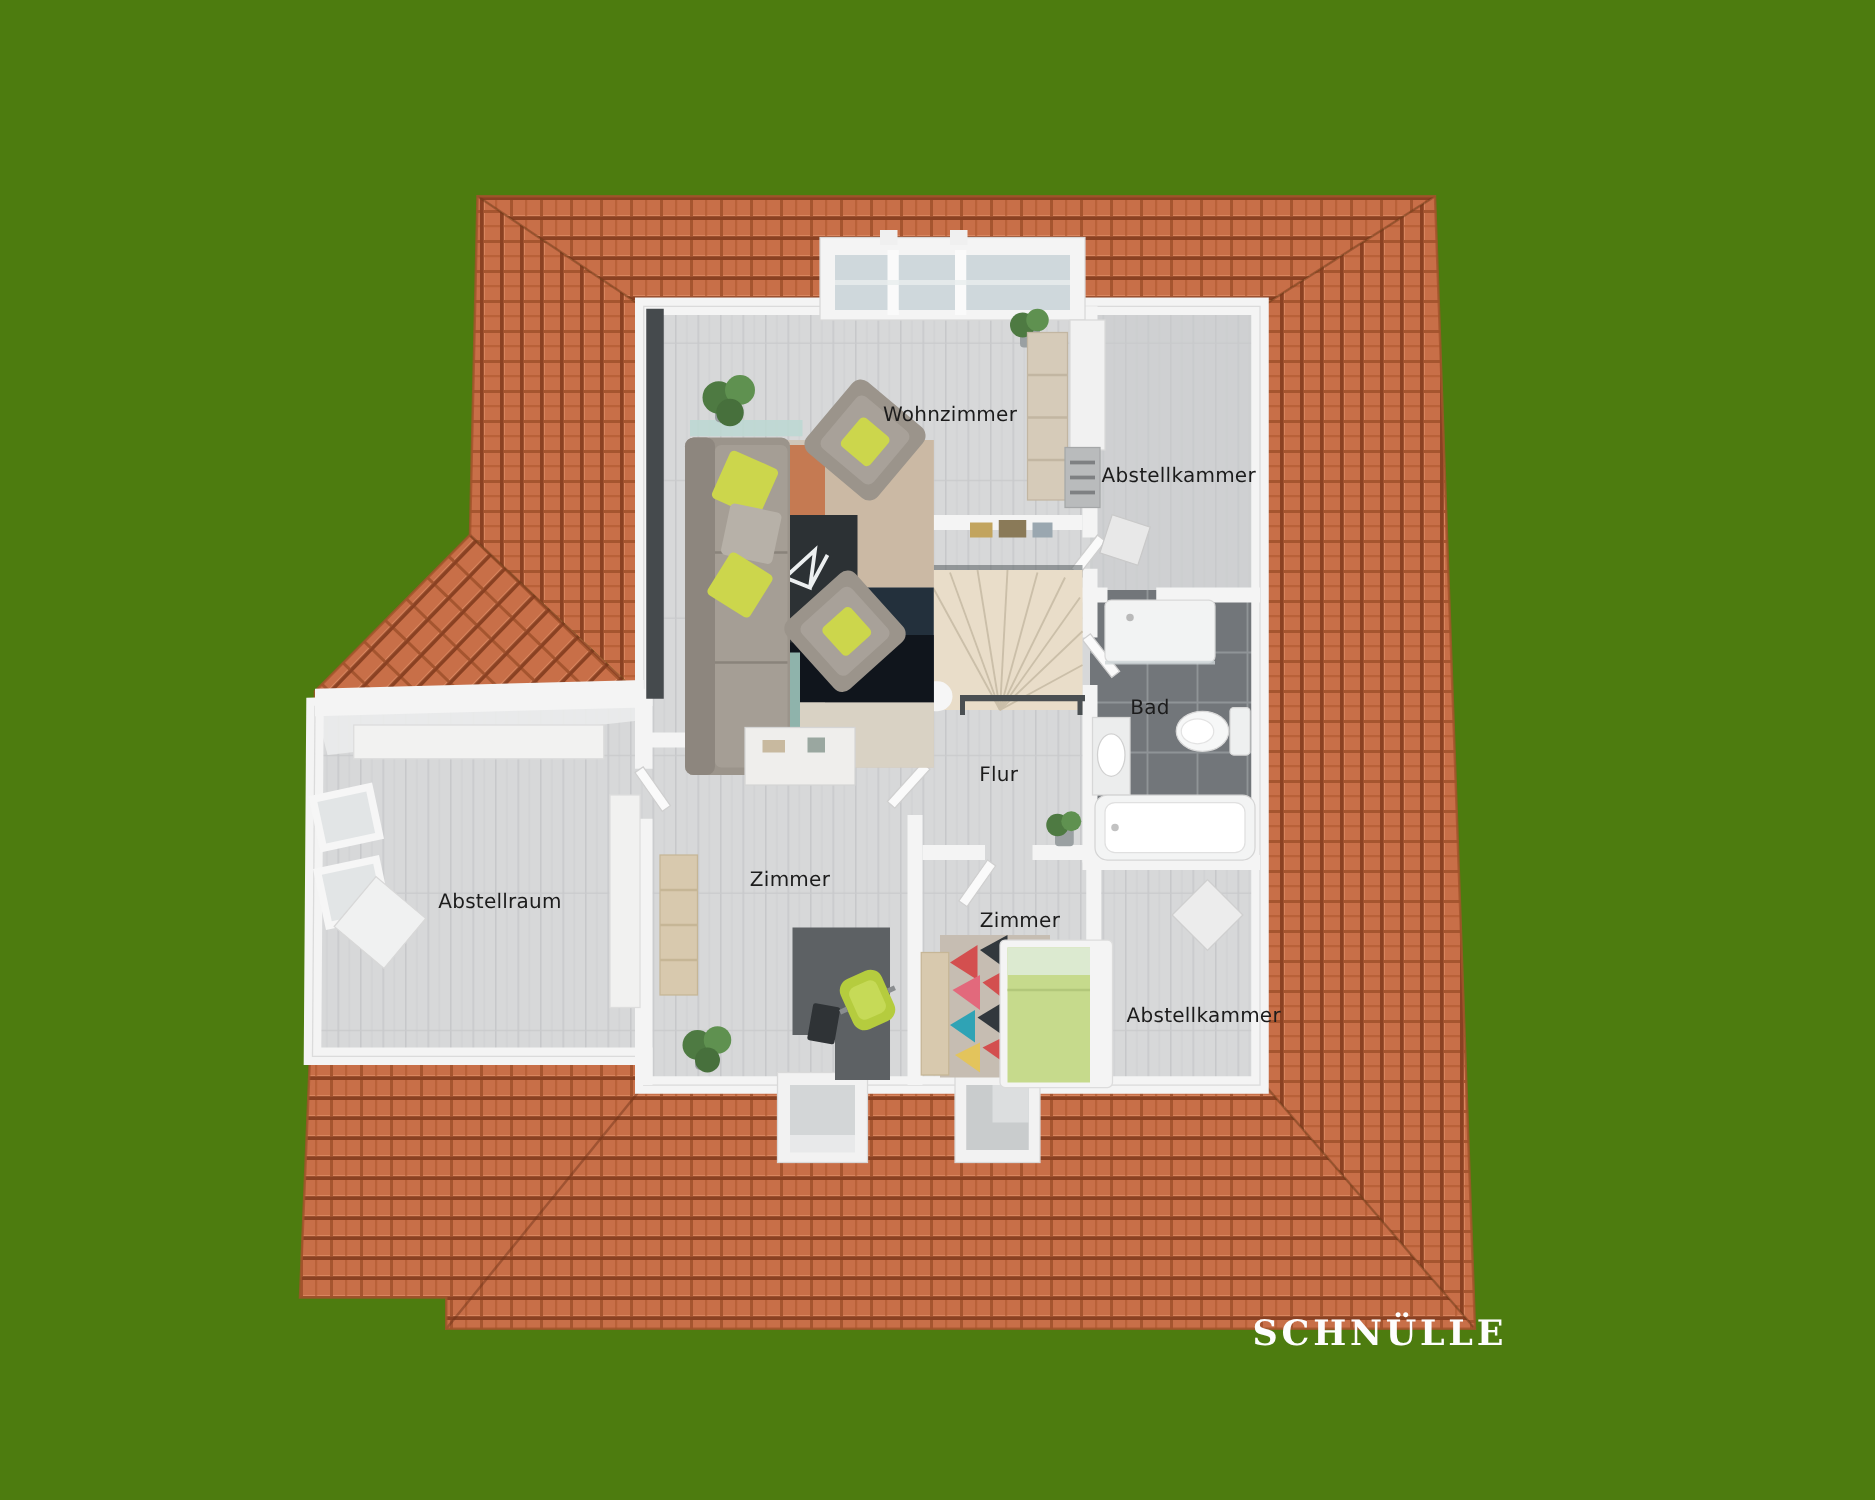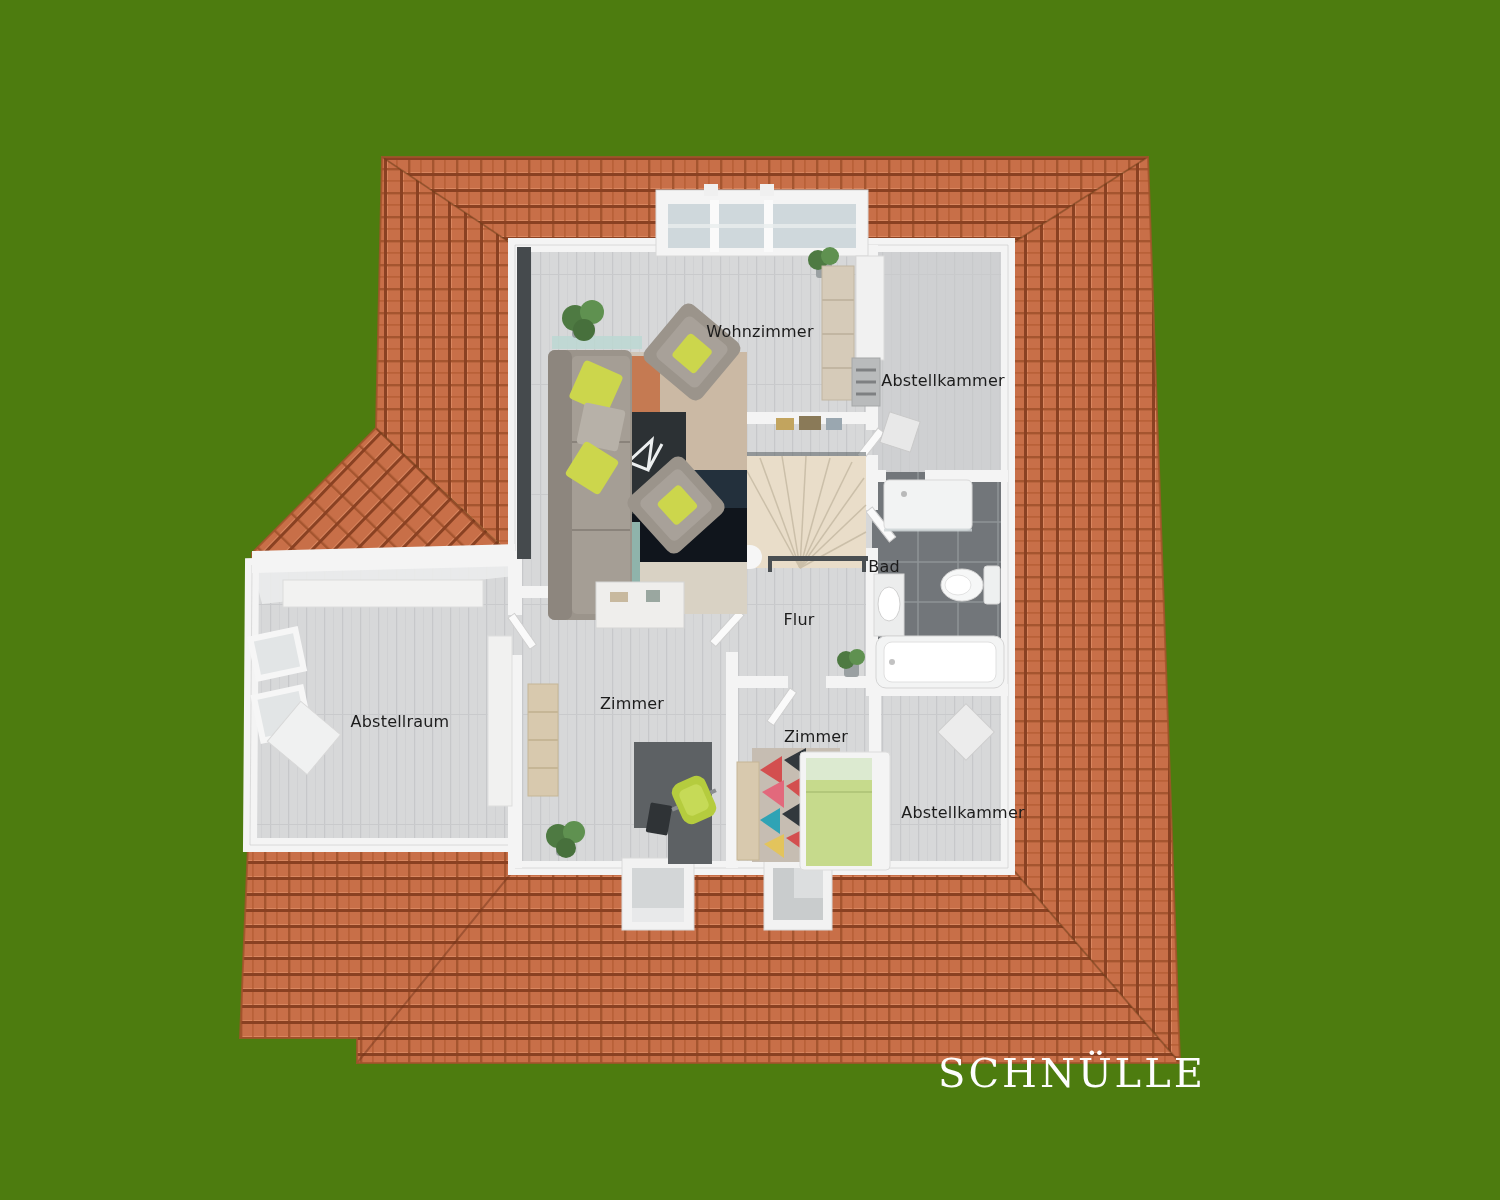--- a/index.html
+++ b/index.html
@@ -3,28 +3,28 @@
 <meta charset="utf-8">
 <style>
   html,body{margin:0;padding:0;background:#ffffff;}
   #canvas{position:relative;width:1500px;height:1200px;background:#4d7c0f;overflow:hidden;
           font-family:"DejaVu Sans", sans-serif;padding-left:32px;}
   #plan-svg{position:absolute;left:0;top:0;}
   .label{position:absolute;transform:translate(-50%,-50%);font-size:16px;color:#1c1c1c;
          white-space:nowrap;letter-spacing:0.2px;}
   .lab-wohnzimmer{left:760px;top:331px;}
   .lab-abstellkammer-top{left:943px;top:380px;}
-  .lab-bad{left:884px;top:566px;}
+  .lab-bad{left:920px;top:566px;}
   .lab-flur{left:799px;top:619px;text-align:right;}
   .lab-zimmer-left{left:632px;top:703px;}
   .lab-zimmer-bottom{left:816px;top:736px;}
   .lab-abstellraum{left:400px;top:721px;}
   .lab-abstellkammer-bottom{left:963px;top:812px;}
-  .watermark{position:absolute;left:938px;top:1050px;font-family:"DejaVu Serif", serif;
-             font-size:40px;letter-spacing:3px;color:#fdfdfd;font-weight:400;}
+  .watermark{position:absolute;left:1002px;top:1050px;font-family:"DejaVu Serif", serif;
+             font-size:28px;letter-spacing:3px;color:#fdfdfd;font-weight:700;}
 </style>
 </head>
 <body>
 
 <div id="canvas">
 
 <svg id="plan-svg" width="1500" height="1200" viewBox="0 0 1500 1200">
   <defs>
     <pattern id="tilesH" width="24" height="16" patternUnits="userSpaceOnUse">
       <rect width="24" height="16" fill="#c86f48"></rect>

